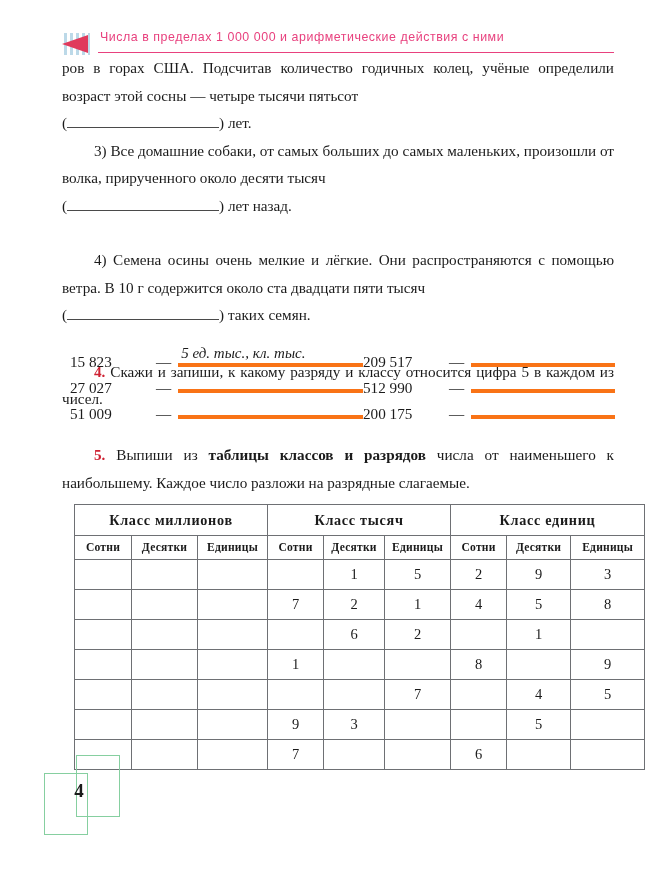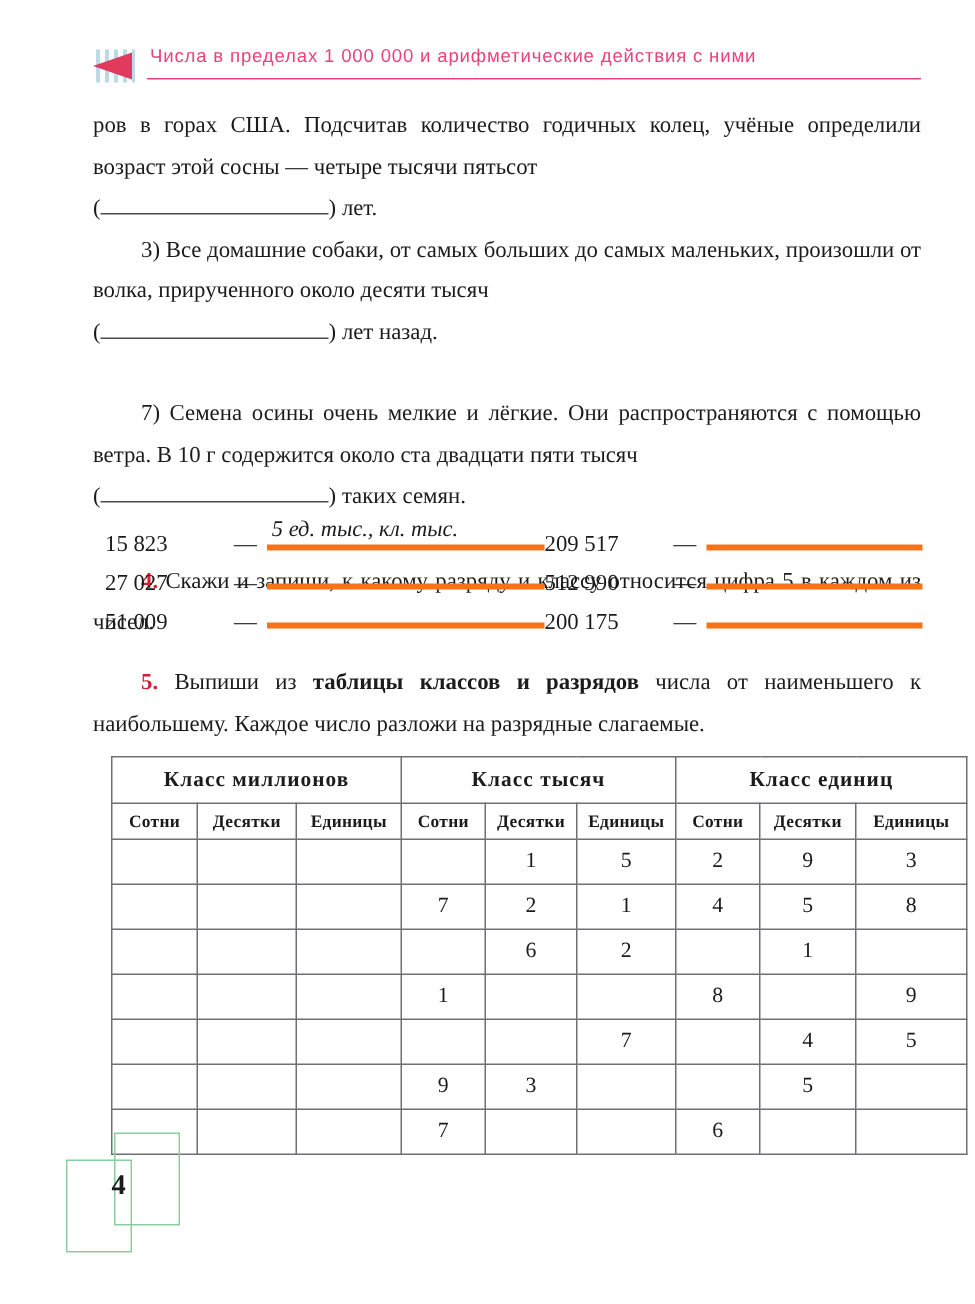--- a/index.html
+++ b/index.html
@@ -76,21 +76,21 @@
     top: 22px;
     width: 516px;
     height: 1.4px;
     background: #e8417e;
   }
 
   
   .content {
     position: absolute;
     left: 62px;
-    top: 70px;
+    top: 54px;
     width: 552px;
   }
   p.para {
     margin: 0 0 0 0;
     font-size: 15.2px;
     line-height: 27.5px;
     text-align: justify;
     text-align-last: left;
     text-indent: 0;
   }
@@ -241,21 +241,21 @@
     <div class="runhead-rule"></div>
   </div>
 
   <div class="content">
 
     <p class="para"><span>ров в горах США. Подсчитав количество годичных колец, учёные определили возраст этой сосны — четыре тысячи пятьсот</span><br><span>(</span><span class="blank w155"></span><span>) лет.</span></p>
 
     <p class="para indent"><span>3) Все домашние собаки, от самых больших до самых маленьких, произошли от волка, прирученного около десяти тысяч</span></p>
     <p class="para"><span>(</span><span class="blank w155"></span><span>) лет назад.</span></p>
 
-    <p class="para indent" style="margin-top:27px"><span>7) Семена осины очень мелкие и лёгкие. Они распространяются с помощью ветра. В 10 г содержится около ста двадцати пяти тысяч</span></p>
+    <p class="para indent" style="margin-top:27px"><span>4) Семена осины очень мелкие и лёгкие. Они распространяются с помощью ветра. В 10 г содержится около ста двадцати пяти тысяч</span></p>
     <p class="para"><span>(</span><span class="blank w155"></span><span>) таких семян.</span></p>
 
     <p class="para indent" style="margin-top:29px"><span class="exnum">4.</span>
       <span>Скажи и запиши, к какому разряду и классу относится цифра 5 в каждом из чисел.</span></p>
   </div>
 
   <div class="fill-grid">
     <div class="fill-row">
       <div class="fill-col left">
         <span class="fill-num">15 823</span>

